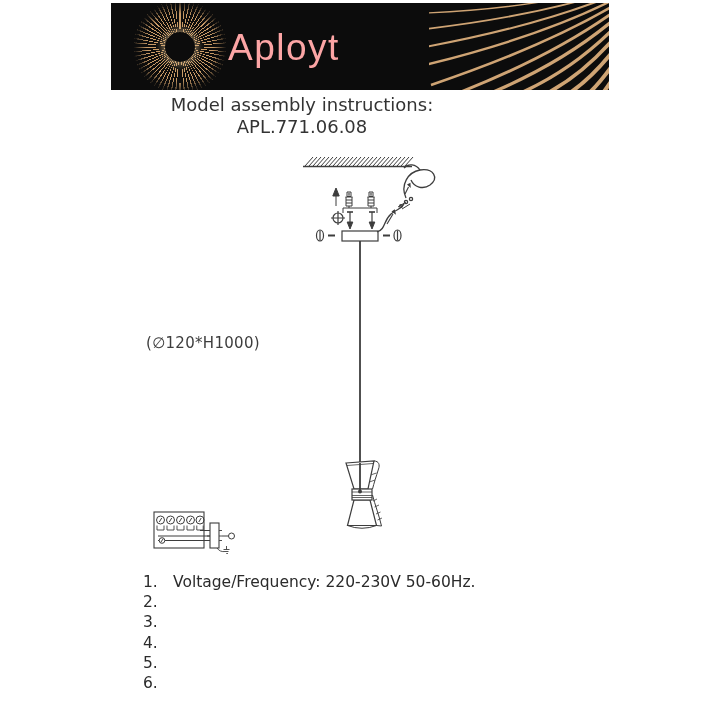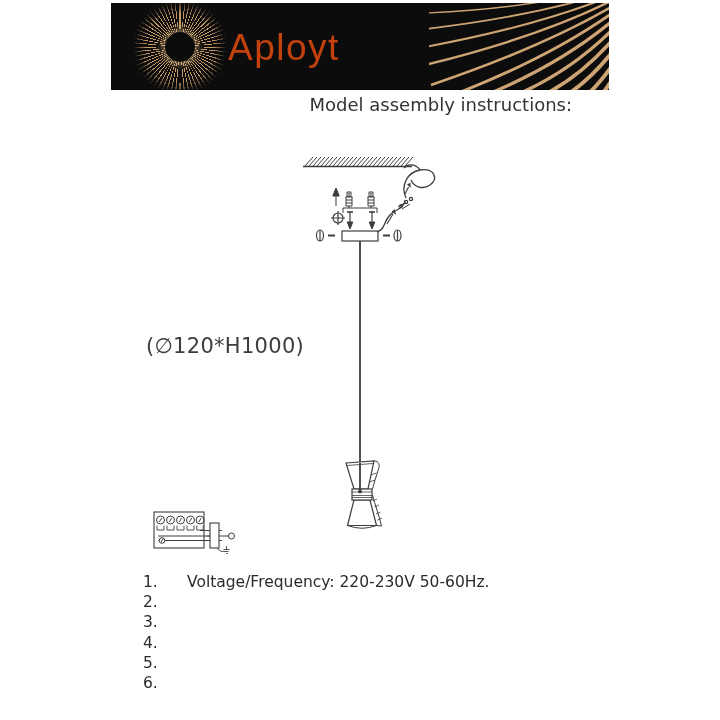--- a/index.html
+++ b/index.html
@@ -8,36 +8,36 @@
 
   
   .banner{position:absolute;left:111px;top:3px;width:498px;height:87px;background:#0c0c0c;overflow:hidden;}
   .sunburst{position:absolute;left:23px;top:-2px;width:92px;height:92px;border-radius:50%;
             background:repeating-conic-gradient(#c89a66 0deg 1.6deg, rgba(0,0,0,0) 1.6deg 5.6deg);}
   .sunburst::before{content:"";position:absolute;inset:0;border-radius:50%;
             background:radial-gradient(circle,rgba(12,12,12,0) 0 33px,rgba(12,12,12,.55) 41px,#0c0c0c 46px);}
   .sunburst::after{content:"";position:absolute;left:31px;top:31px;width:30px;height:30px;border-radius:50%;
             background:#0c0c0c;box-shadow:0 0 7px 3px rgba(235,200,150,.55);}
   .wordmark{position:absolute;left:117px;top:24px;font-family:"Liberation Sans",sans-serif;
-            font-size:37px;font-weight:400;letter-spacing:1.5px;color:#c2410c;}
+            font-size:37px;font-weight:400;letter-spacing:1.5px;color:#fca5a5;}
   .banner-rays{position:absolute;right:0;top:0;}
 
   
-  .titles{position:absolute;left:0;top:94px;width:572px;text-align:right;
-          font-size:18px;line-height:21.5px;color:#333;}
+  .titles{position:absolute;left:0;top:94px;width:572px;text-align:center;
+          font-size:18px;line-height:21.5px;color:#333;padding-left:16px;}
 
   
   .diagram-svg{position:absolute;left:100px;top:145px;}
-  .dim-label{position:absolute;left:146px;top:334px;font-size:21px;color:#3d3d3d;letter-spacing:.3px;}
+  .dim-label{position:absolute;left:146px;top:334px;font-size:15px;color:#3d3d3d;letter-spacing:.3px;}
 
   
   .instructions{position:absolute;left:143px;top:572px;width:470px;font-size:15.5px;line-height:20.2px;color:#2b2b2b;}
   .inst-row{display:flex;}
   .inst-num{width:22px;flex:0 0 22px;}
-  .inst-text{margin-left:22px;white-space:nowrap;}
+  .inst-text{margin-left:8px;white-space:nowrap;}
 </style>
 </head>
 <body>
 
 <div class="page">
 
   <div class="banner">
     <div class="sunburst"></div>
     <div class="wordmark">Aployt</div>
     <svg class="banner-rays" width="180" height="87" viewBox="0 0 180 87">
@@ -53,20 +53,21 @@
         <path d="M192 27 Q 152 76 106 96" stroke-width="3.6"></path>
         <path d="M194 35 Q 160 82 128 97" stroke-width="3.8"></path>
         <path d="M196 44 Q 168 87 150 98" stroke-width="4"></path>
         <path d="M198 54 Q 175 91 166 99" stroke-width="4"></path>
       </g>
     </svg>
   </div>
 
   <div class="titles">
     <div>Model assembly instructions:</div>
+    <div>APL.771.06.08</div>
   </div>
 
   <svg class="diagram-svg" width="360" height="420" viewBox="0 0 360 420">
     <g stroke="#3d3d3d" fill="none" stroke-width="1">
 
       <g>
         <path d="M205 21l8-9M209 21l8-9M213 21l8-9M217 21l8-9M221 21l8-9M225 21l8-9M229 21l8-9M233 21l8-9M237 21l8-9M241 21l8-9M245 21l8-9M249 21l8-9M253 21l8-9M257 21l8-9M261 21l8-9M265 21l8-9M269 21l8-9M273 21l8-9M277 21l8-9M281 21l8-9M285 21l8-9M289 21l8-9M293 21l8-9M297 21l8-9M301 21l8-9M305 21l8-9"></path>
         <path d="M203 21.5H312" stroke-width="1.4"></path>
       </g>
 

